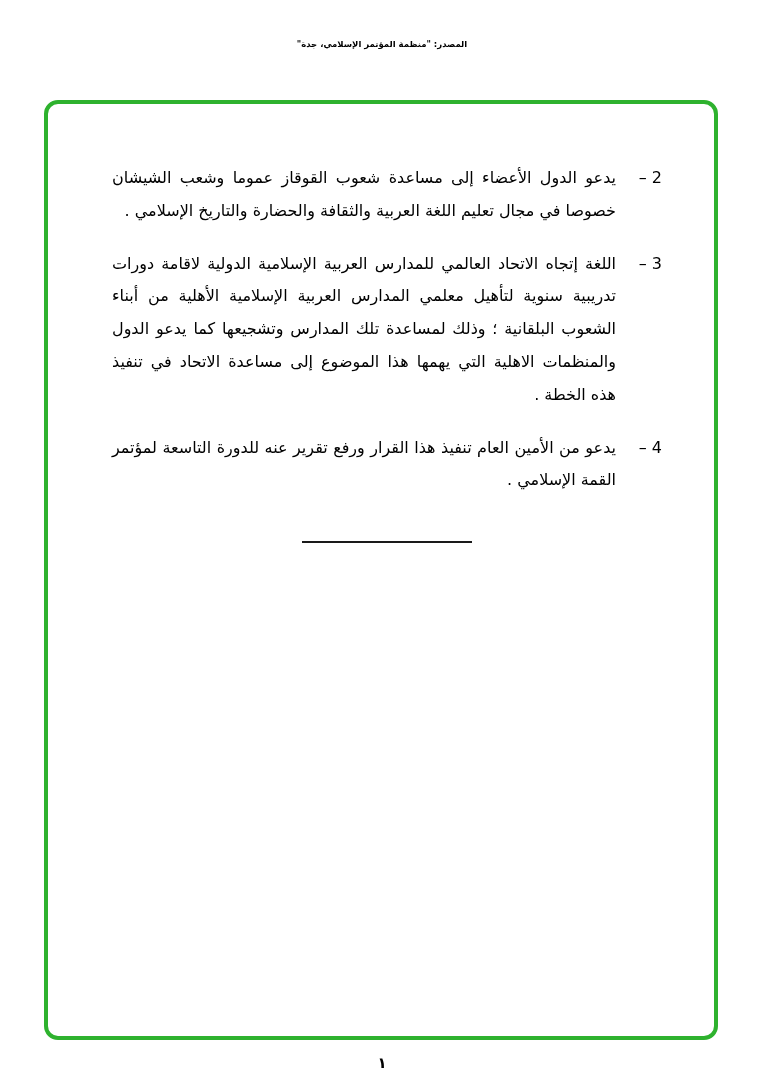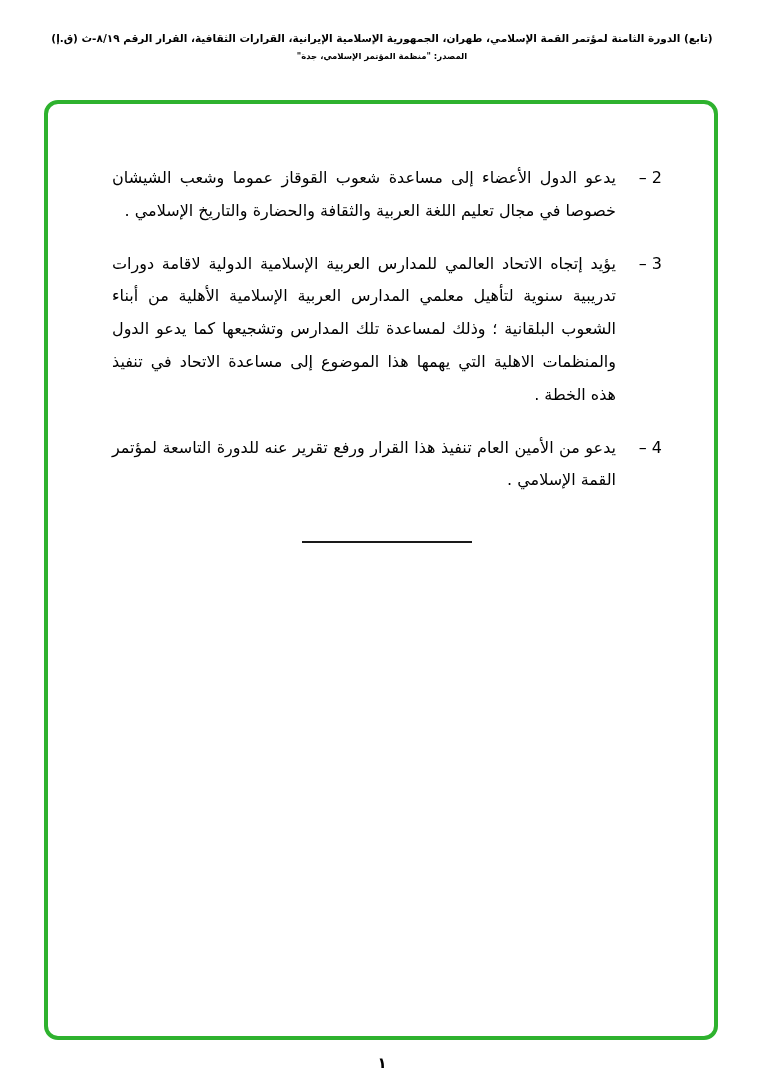--- a/index.html
+++ b/index.html
@@ -82,35 +82,34 @@
     font-size: 15px;
     font-weight: bold;
   }
 </style>
 </head>
 <body>
 
 <div class="page">
 
   <div class="header">
-    <div class="h1">(تابع) الدورة الثامنة لمؤتمر القمة الإسلامي، طهران، الجمهورية الإسلامية الإيرانية، القرارات الثقافية، القرار الرقم ٨/١٩-ث (ق.إ)</div>
     <div class="h2">المصدر:  "منظمة المؤتمر الإسلامي، جدة"</div>
   </div>
 
   <div class="frame">
     <div class="content">
 
       <div class="item">
         <div class="num">2 –</div>
         <div class="txt"><b>يدعو</b><span> الدول الأعضاء إلى مساعدة شعوب القوقاز عموما وشعب الشيشان خصوصا في مجال تعليم اللغة العربية والثقافة والحضارة والتاريخ الإسلامي .</span></div>
       </div>
 
       <div class="item">
         <div class="num">3 –</div>
-        <div class="txt"><b>يؤيد</b><span> إتجاه الاتحاد العالمي للمدارس العربية الإسلامية الدولية لاقامة دورات تدريبية سنوية لتأهيل معلمي المدارس العربية الإسلامية الأهلية من أبناء الشعوب البلقانية ؛ وذلك لمساعدة تلك المدارس وتشجيعها كما </span><b>يدعو</b><span> الدول والمنظمات الاهلية التي يهمها هذا الموضوع إلى مساعدة الاتحاد في تنفيذ هذه الخطة .</span></div>
+        <div class="txt"><b>اللغة</b><span> إتجاه الاتحاد العالمي للمدارس العربية الإسلامية الدولية لاقامة دورات تدريبية سنوية لتأهيل معلمي المدارس العربية الإسلامية الأهلية من أبناء الشعوب البلقانية ؛ وذلك لمساعدة تلك المدارس وتشجيعها كما </span><b>يدعو</b><span> الدول والمنظمات الاهلية التي يهمها هذا الموضوع إلى مساعدة الاتحاد في تنفيذ هذه الخطة .</span></div>
       </div>
 
       <div class="item">
         <div class="num">4 –</div>
         <div class="txt"><b>يدعو</b><span> من الأمين العام تنفيذ هذا القرار ورفع تقرير عنه للدورة التاسعة لمؤتمر القمة الإسلامي .</span></div>
       </div>
 
       <div class="sep"></div>
 
     </div>

